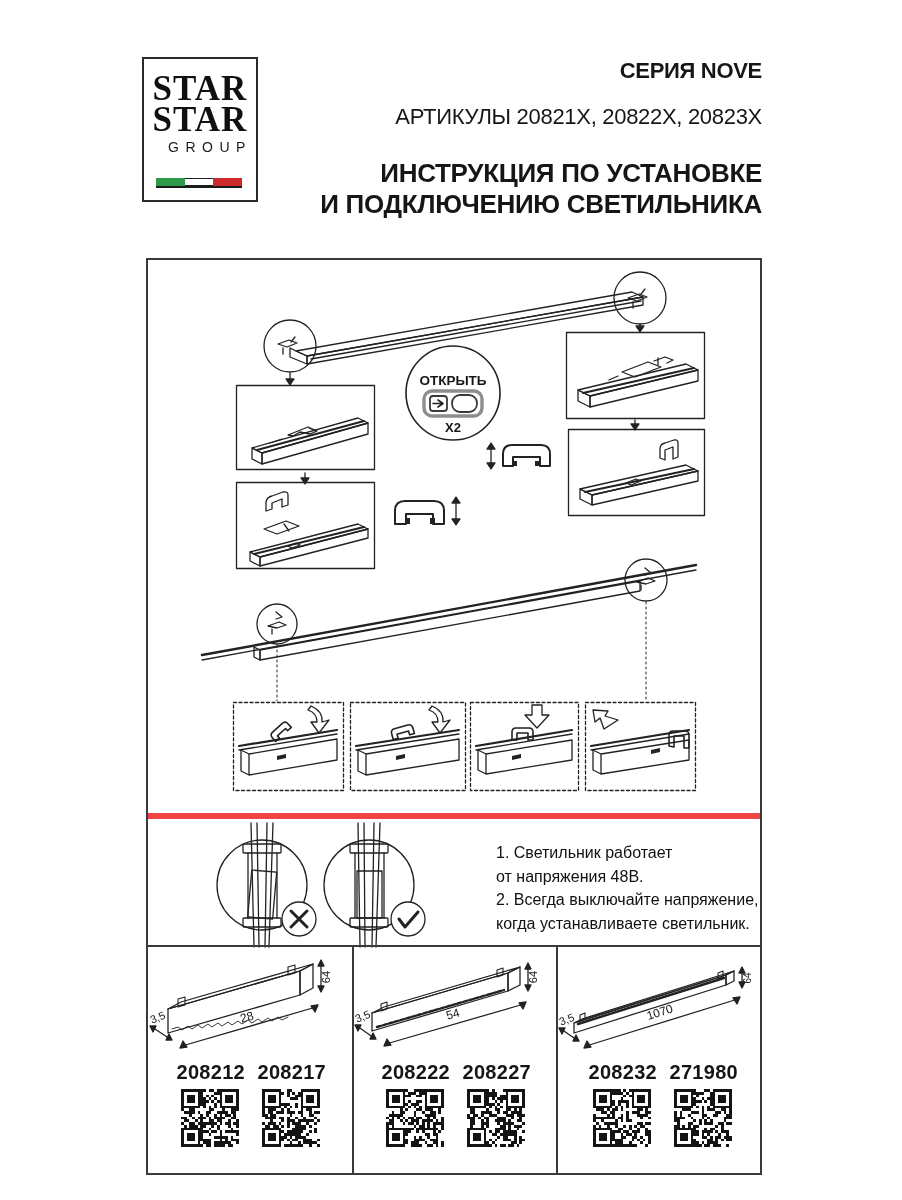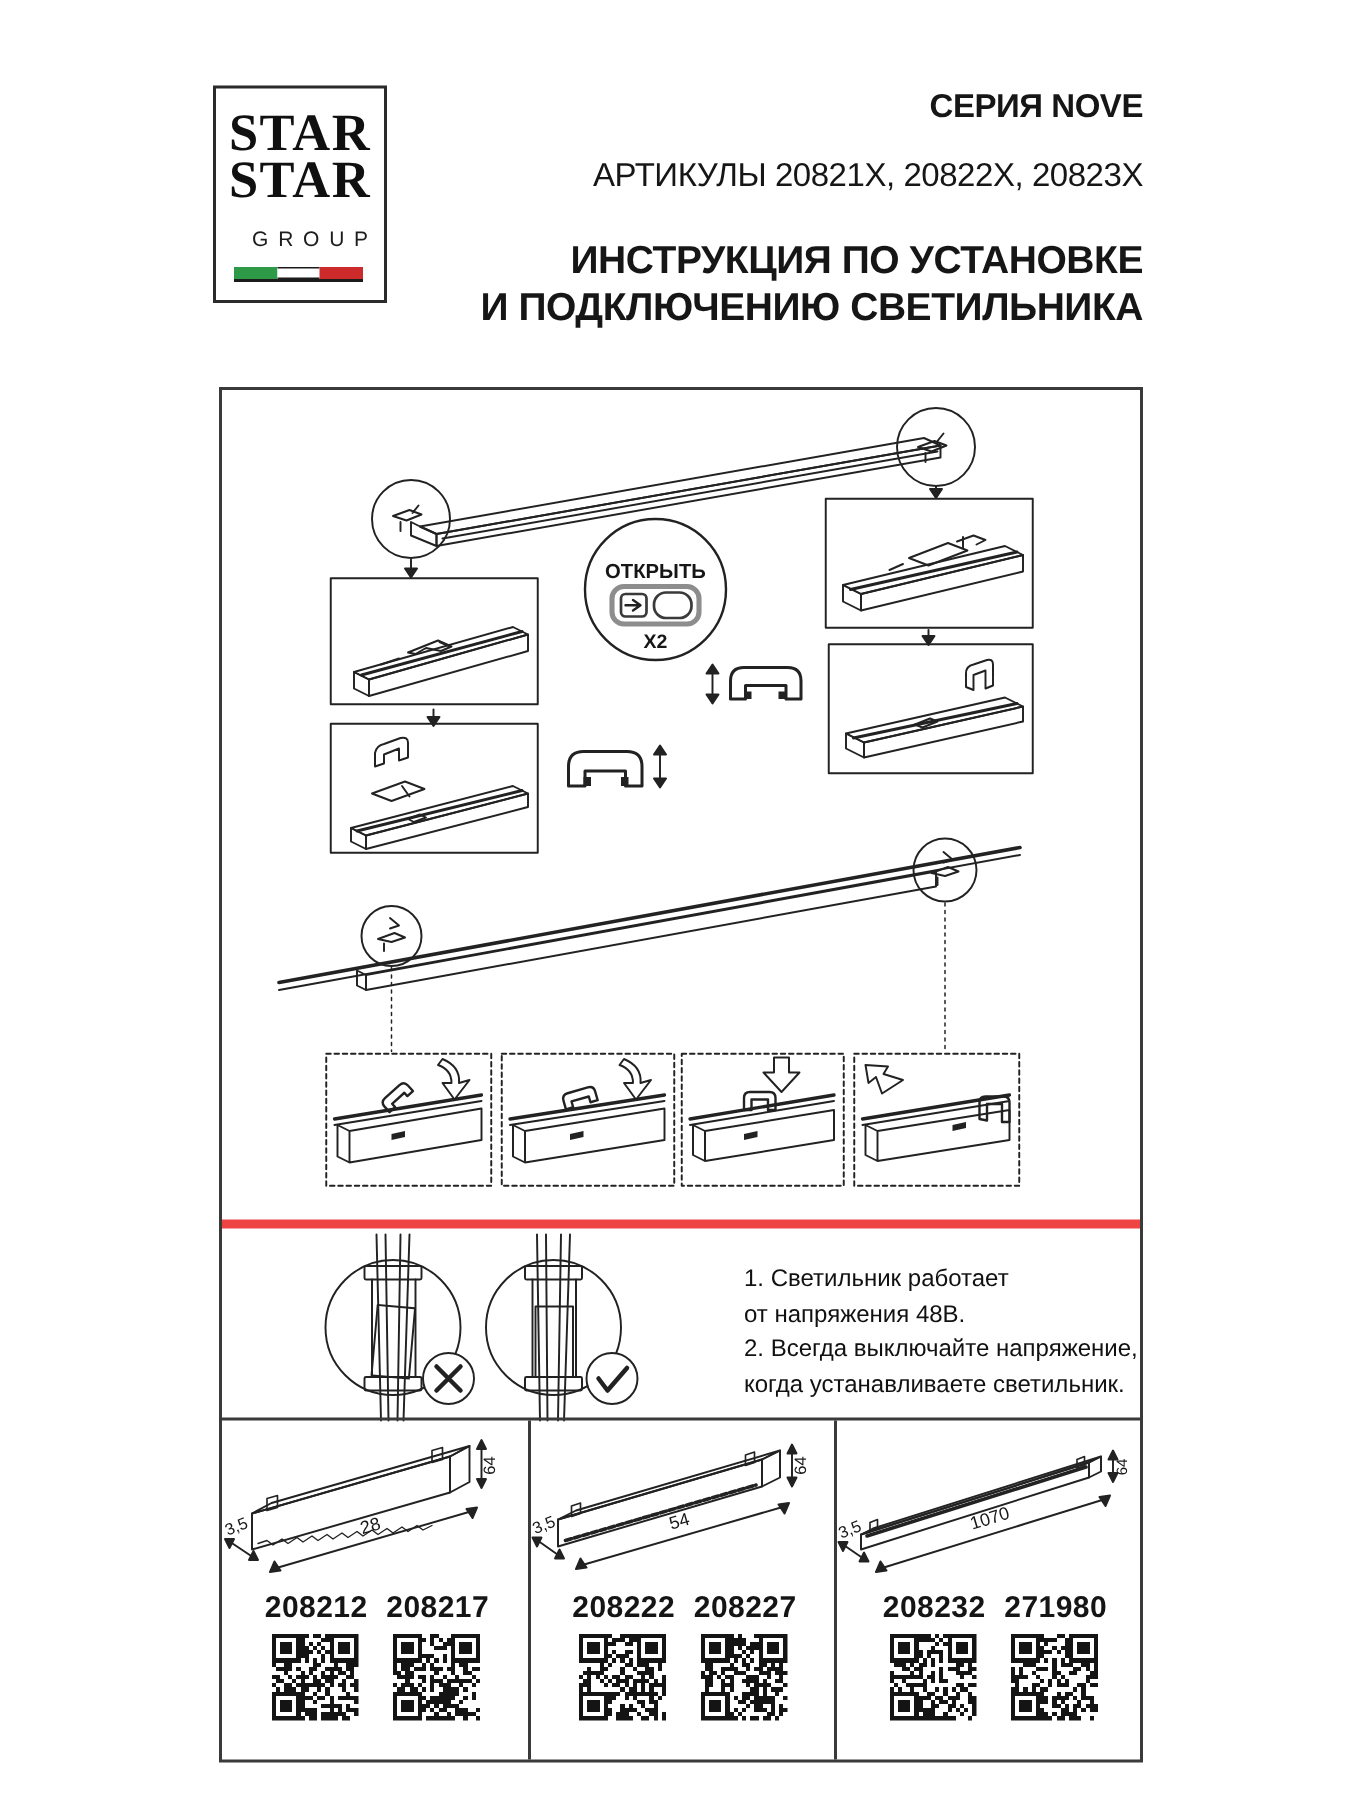--- a/index.html
+++ b/index.html
@@ -4,37 +4,37 @@
 <style>
   html,body{margin:0;padding:0;background:#e8e8e8;}
   .page{position:relative;width:902px;height:1200px;background:#ffffff;margin:0 auto;
         font-family:"Liberation Sans",sans-serif;color:#161616;overflow:hidden;}
   
   .logo-box{position:absolute;left:142px;top:57px;width:112px;height:141px;
             border:2px solid #2b2b2b;background:#fff;text-align:center;}
   .logo-word{font-family:"Liberation Serif",serif;font-weight:700;font-size:35px;
              line-height:31px;letter-spacing:1px;color:#101010;}
   .logo-words{margin-top:14px;}
-  .logo-group{margin-top:16px;font-size:14px;letter-spacing:6.5px;color:#1d1d1d;
+  .logo-group{margin-top:4px;font-size:14px;letter-spacing:6.5px;color:#1d1d1d;
               padding-left:20px;}
   .flag{position:absolute;left:12px;bottom:12px;width:86px;height:8px;display:flex;
         border-bottom:2px solid #1b1b1b;box-sizing:content-box;}
   .flag .g{flex:1;}
   .flag .w{flex:1;background:#fff;border-top:1.5px solid #1b1b1b;}
   .flag .r{flex:1;}
   .title-block{position:absolute;top:58px;right:140px;text-align:right;}
   .t-series{font-size:22px;font-weight:700;letter-spacing:-0.3px;}
   .t-articles{font-size:22px;font-weight:400;letter-spacing:-0.3px;margin-top:20px;}
   .t-main{font-size:26px;font-weight:700;letter-spacing:-0.3px;line-height:31px;}
   .t-main.first{margin-top:28px;}
   
   .sheet{position:absolute;left:146px;top:258px;width:616px;height:917px;
          border:2px solid #3a3a3a;box-sizing:border-box;}
   .panel{position:absolute;left:0;width:100%;}
-  .panel1{top:0;height:553px;}
+  .panel1{top:0;height:553px;padding-left:16px;}
   .panel2{top:553px;height:132px;border-top:6px solid #ef4444;box-sizing:border-box;}
   .panel3{top:685px;height:228px;border-top:2px solid #3a3a3a;box-sizing:border-box;display:flex;}
   .p3col{position:relative;height:100%;}
   .p3col.c1{width:204px;}
   .p3col.c2{width:204px;border-left:2px solid #3a3a3a;box-sizing:border-box;}
   .p3col.c3{flex:1;border-left:2px solid #3a3a3a;box-sizing:border-box;}
   svg{display:block;}
   .lineart{stroke:#222;fill:none;stroke-width:1.3;stroke-linejoin:round;stroke-linecap:round;}
   .notes{position:absolute;left:348px;top:22px;width:266px;font-size:16px;
          line-height:23.5px;color:#111;}

